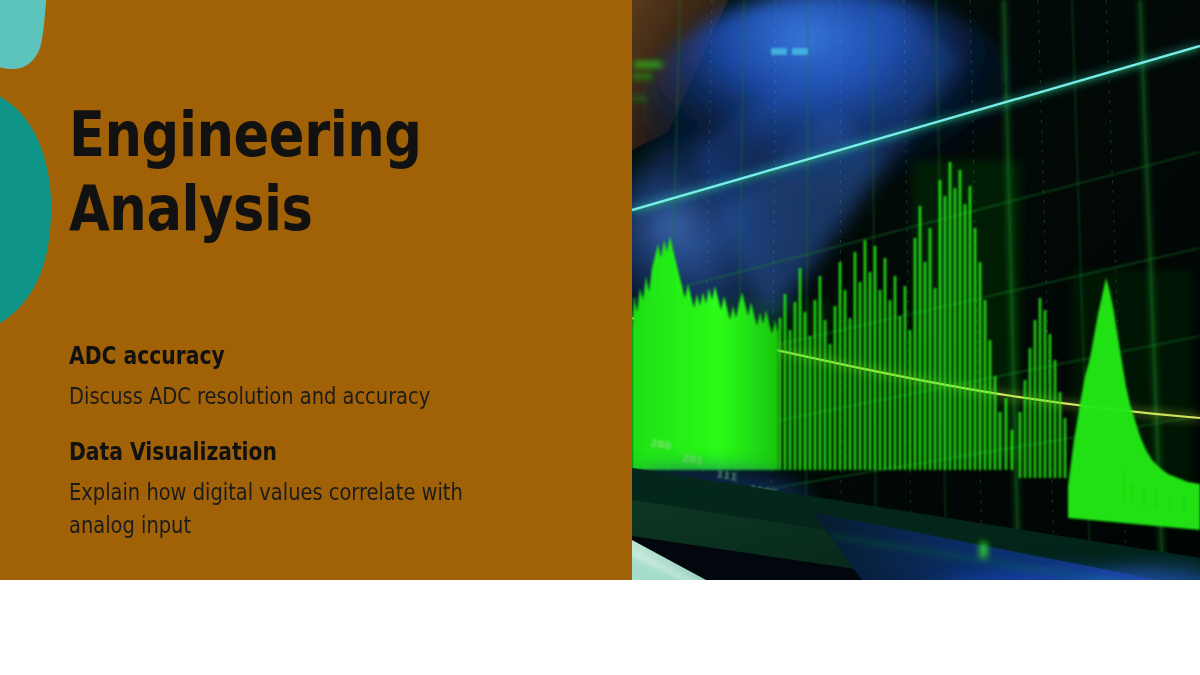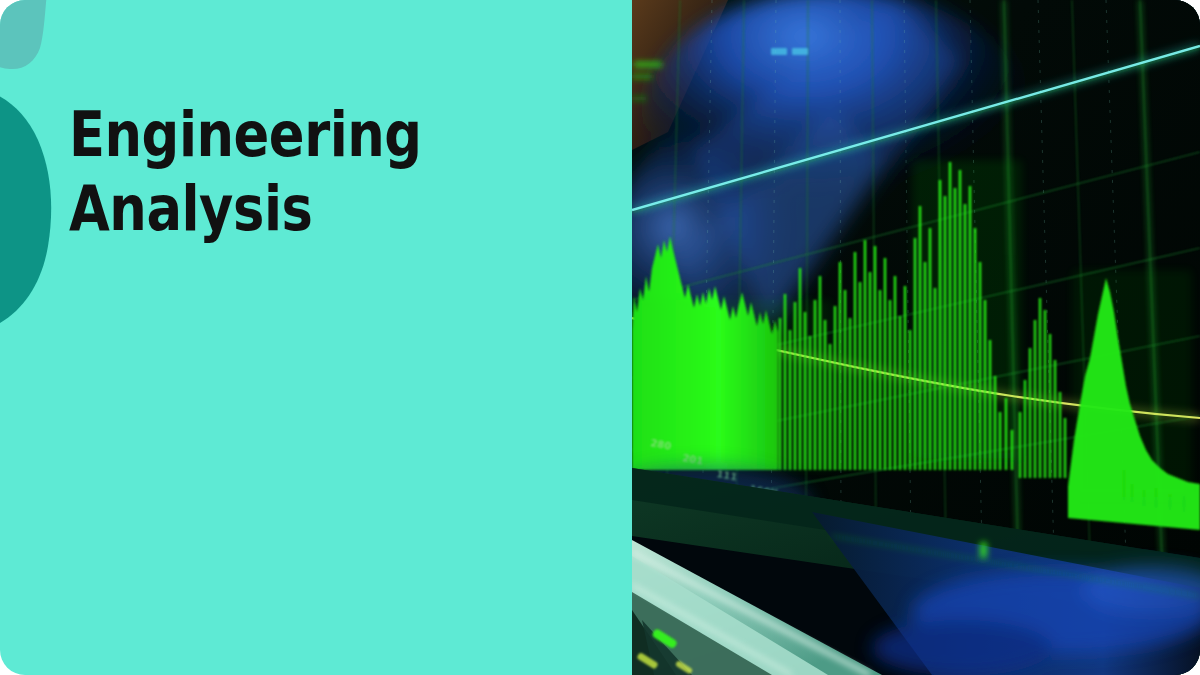--- a/index.html
+++ b/index.html
@@ -6,24 +6,23 @@
 
   html, body {
     width:1200px; height:675px;
     background:#ffffff;
     font-family:"DejaVu Sans Condensed","Liberation Sans",sans-serif;
     overflow:hidden;
   }
 
   .slide {
     position:relative;
-    width:1200px; height:675px;
-    background:#5eead4;
+    width:1200px; height:580px;
+    background:#a16207;
     overflow:hidden;
-    border-radius:25px;
   }
 
   
   .deco-layer {
     position:absolute;
     left:0; top:0;
     width:120px; height:400px;
     pointer-events:none;
   }
 
@@ -122,20 +121,33 @@
     </svg>
   </div>
 
   <div class="left-panel">
 
     <div class="title-block">
       <div class="title-line">Engineering</div>
       <div class="title-line">Analysis</div>
     </div>
 
+    <div class="body-block">
+
+      <div>
+        <div class="bullet-heading">ADC accuracy</div>
+        <div class="bullet-body">Discuss ADC resolution and accuracy</div>
+      </div>
+
+      <div>
+        <div class="bullet-heading second">Data Visualization</div>
+        <div class="bullet-body">Explain how digital values correlate with analog input</div>
+      </div>
+
+    </div>
   </div>
 
   <div class="photo">
     <svg viewBox="0 0 568 675" xmlns="http://www.w3.org/2000/svg" preserveAspectRatio="none">
       <defs>
 
         <linearGradient id="screenBase" x1="0" y1="0" x2="1" y2="1">
           <stop offset="0%" stop-color="#021410"></stop>
           <stop offset="35%" stop-color="#020a07"></stop>
           <stop offset="100%" stop-color="#000503"></stop>

